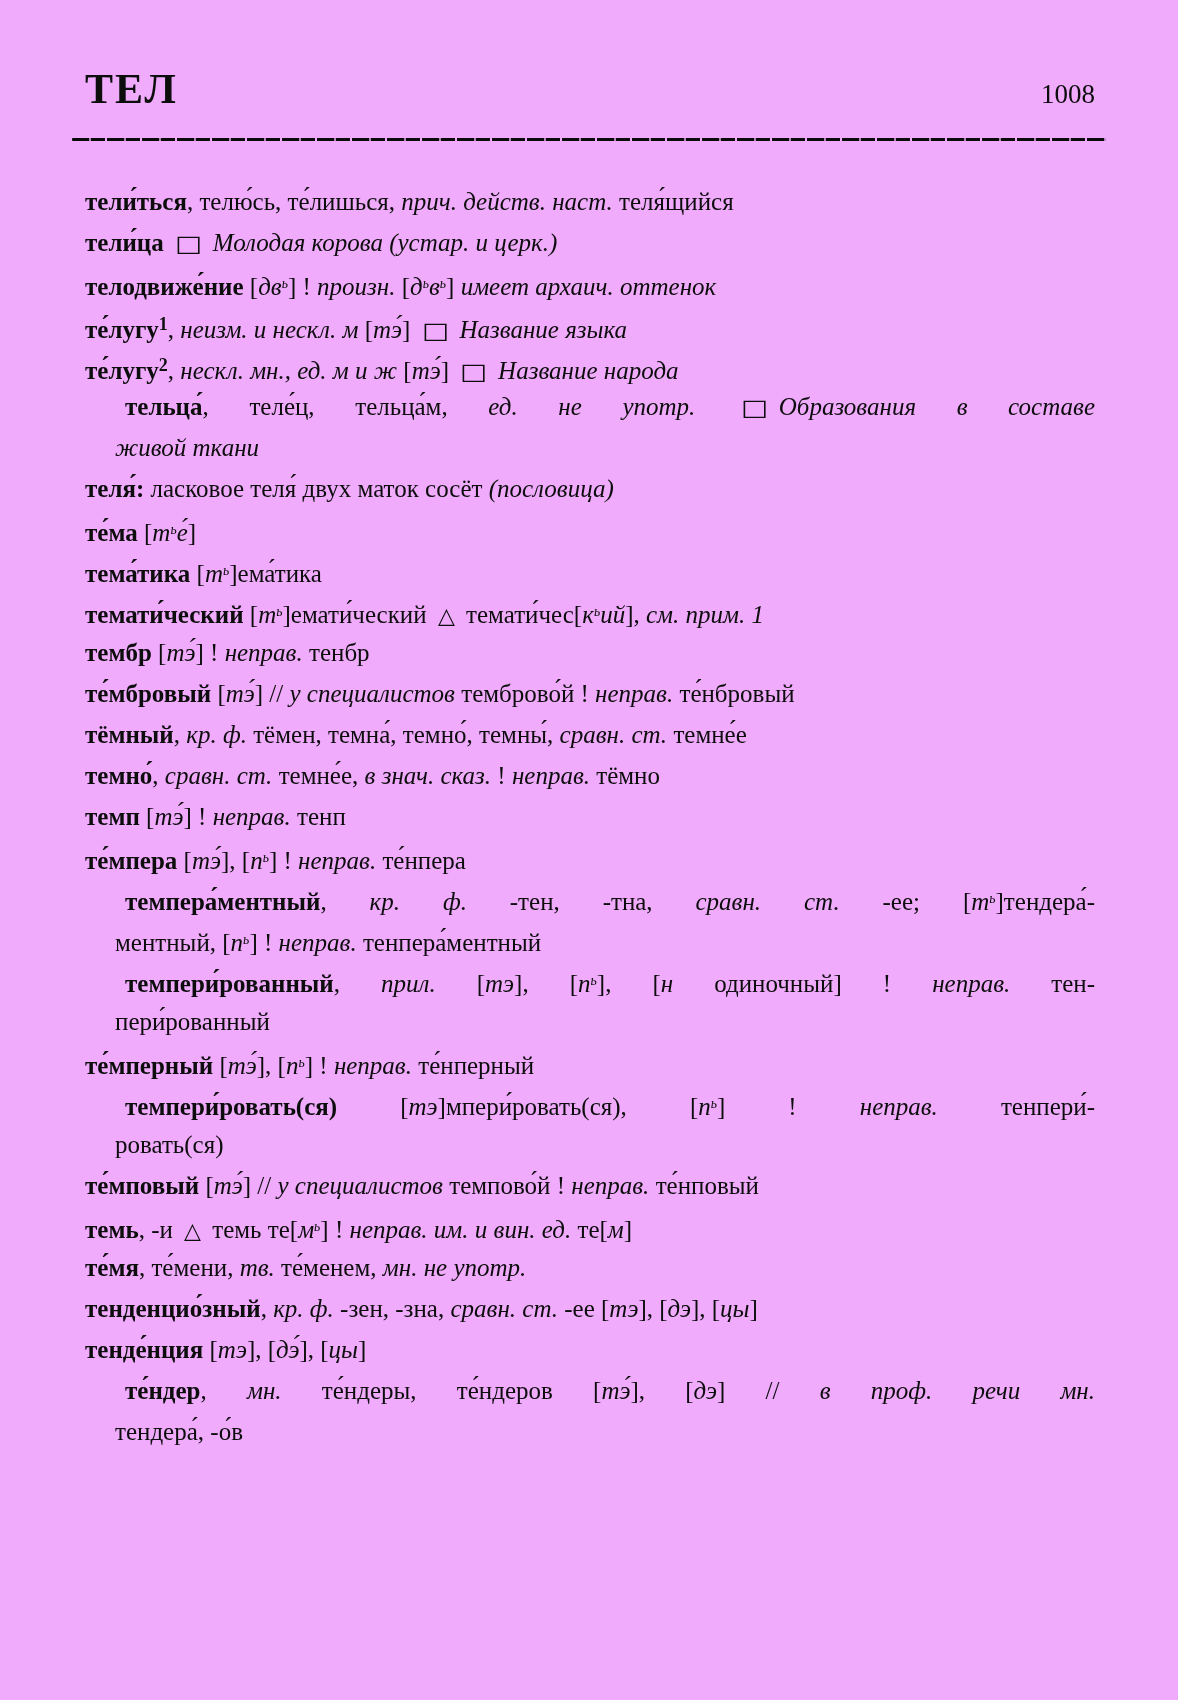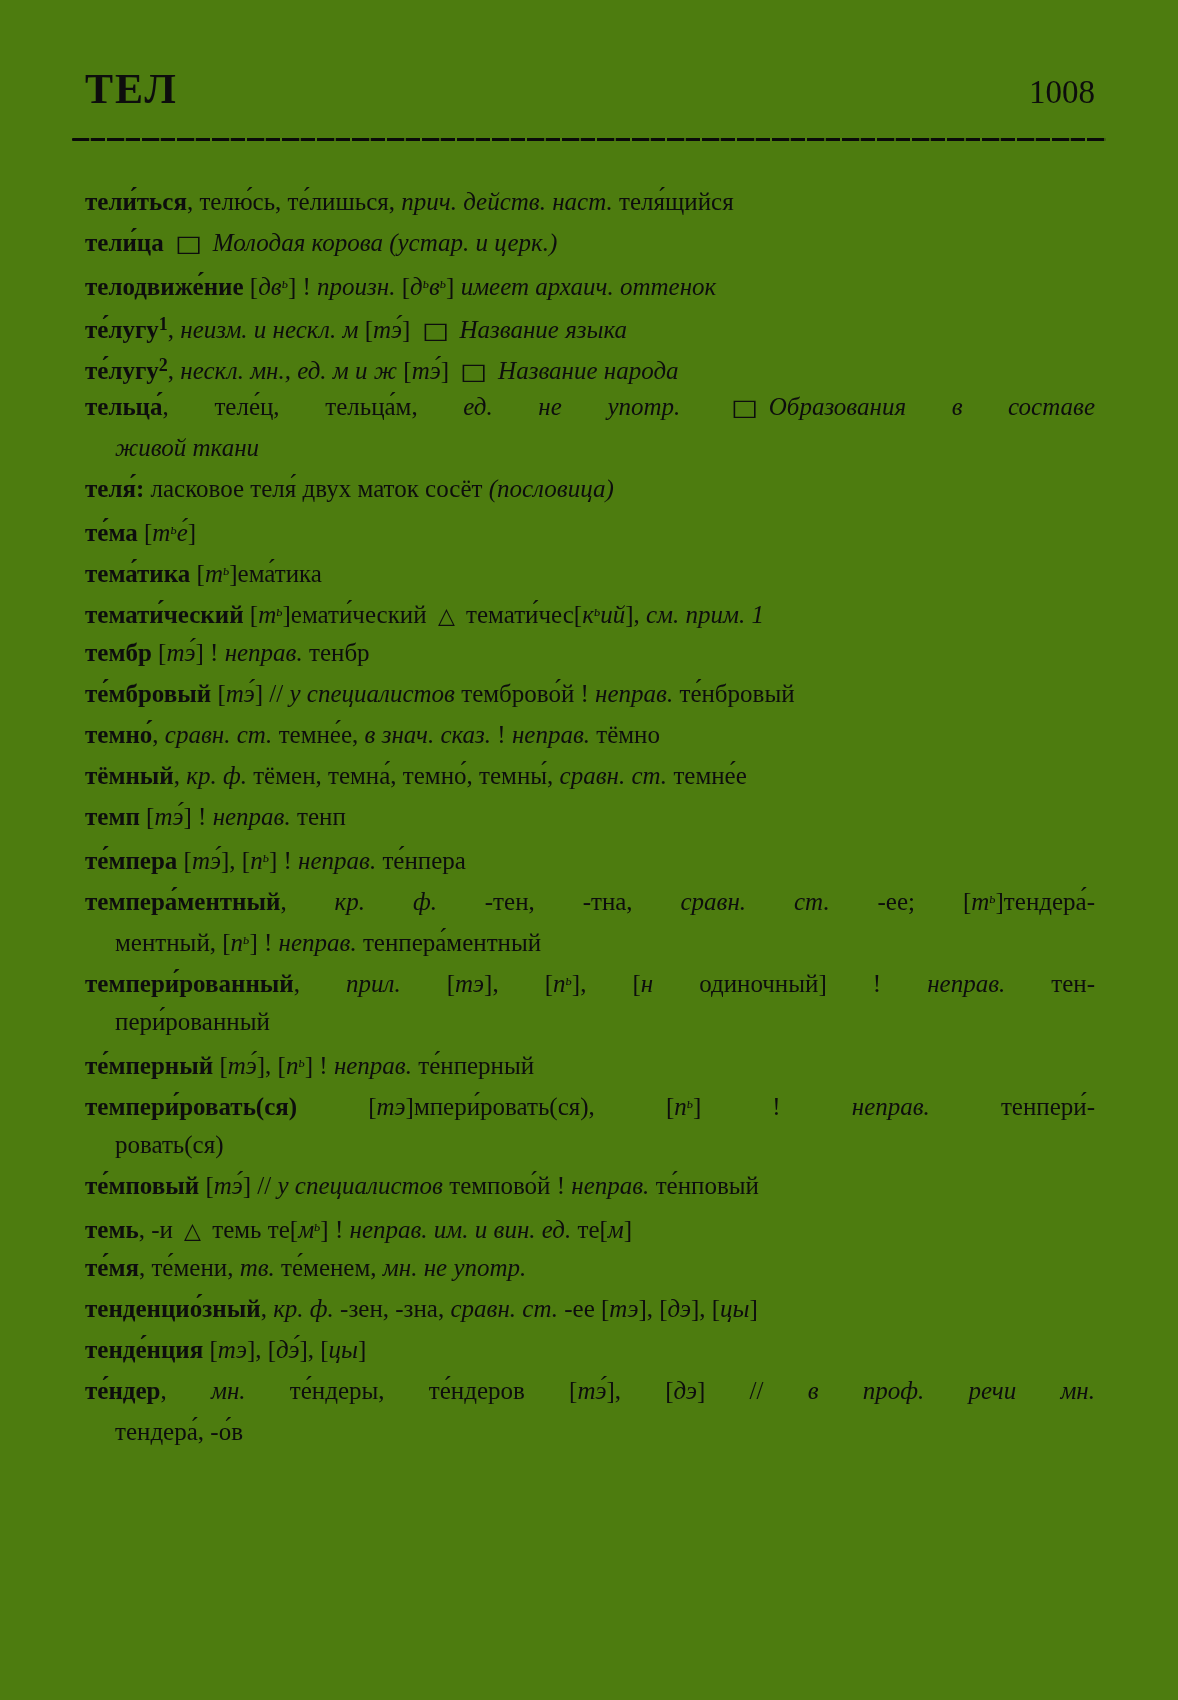--- a/index.html
+++ b/index.html
@@ -1,33 +1,33 @@
 <!DOCTYPE html>
 <html><head>
 <meta charset="utf-8">
 <style>
   html,body { margin:0; padding:0; background:#ffffff; }
   body { width:1178px; height:1700px; position:relative; color:#0d0d0d;
          font-family:"Liberation Serif","DejaVu Serif",serif; }
-  .page { position:absolute; inset:0; background:#4d7c0f; }
+  .page { position:absolute; inset:0; background:#f0abfc; }
 
   .header-row { position:absolute; left:85px; width:1010px; top:68px;
                 display:flex; justify-content:space-between; align-items:baseline; }
   .section-title { font-weight:bold; font-size:42px; letter-spacing:2px; line-height:1; }
-  .page-number { font-size:33px; line-height:1; }
+  .page-number { font-size:27px; line-height:1; }
 
   .header-rule { position:absolute; left:72px; width:1034px; top:138px; height:3px;
                  background:repeating-linear-gradient(90deg,#0a0a0a 0 17px,rgba(10,10,10,.25) 17px 19px,#0a0a0a 19px 33px,rgba(10,10,10,0) 33px 35px);
                  border-radius:1px; }
 
   .entries { position:absolute; left:85px; top:181px; width:1010px;
              font-size:25px; line-height:41px; }
   .entry { }
   .line { height:41px; white-space:nowrap; text-align:left; }
-  .line.jst { white-space:normal; text-align:justify; text-align-last:justify; }
+  .line.jst { white-space:normal; text-align:justify; text-align-last:justify;margin-left:40px; }
   .line.cont { padding-left:30px; }
 
   .b { font-weight:bold; }
   .i { font-style:italic; }
   .sup { font-size:0.55em; vertical-align:0.5em; }
   .supnum { font-size:0.72em; vertical-align:0.42em; font-weight:bold; }
   .sym { font-family:"DejaVu Sans",sans-serif; font-size:0.88em; }
   .sq  { display:inline-block; transform:scaleX(1.3); margin:0 14px 0 8px; }
   .tri { margin:0 5px; }
 </style>
@@ -72,24 +72,24 @@
       <div class="entry">
         <div class="line"><span class="b">темати́ческий</span><span> [</span><span class="i">т</span><span class="i sup">ь</span><span>]емати́ческий </span><span class="sym tri">△</span><span> темати́чес[</span><span class="i">к</span><span class="i sup">ь</span><span class="i">ий</span><span>], </span><span class="i">см. прим.</span><span> </span><span class="i">1</span></div>
       </div>
       <div class="entry">
         <div class="line"><span class="b">тембр</span><span> [</span><span class="i">тэ́</span><span>] ! </span><span class="i">неправ.</span><span> тенбр</span></div>
       </div>
       <div class="entry">
         <div class="line"><span class="b">те́мбровый</span><span> [</span><span class="i">тэ́</span><span>] // </span><span class="i">у специалистов</span><span> темброво́й ! </span><span class="i">неправ.</span><span> те́нбровый</span></div>
       </div>
       <div class="entry">
-        <div class="line"><span class="b">темно́</span><span>, </span><span class="i">сравн. ст.</span><span> темне́е, </span><span class="i">в знач. сказ.</span><span> ! </span><span class="i">неправ.</span><span> тёмно</span></div>
+        <div class="line"><span class="b">тёмный</span><span>, </span><span class="i">кр. ф.</span><span> тёмен, темна́, темно́, темны́, </span><span class="i">сравн. ст.</span><span> темне́е</span></div>
       </div>
       <div class="entry">
-        <div class="line"><span class="b">тёмный</span><span>, </span><span class="i">кр. ф.</span><span> тёмен, темна́, темно́, темны́, </span><span class="i">сравн. ст.</span><span> темне́е</span></div>
+        <div class="line"><span class="b">темно́</span><span>, </span><span class="i">сравн. ст.</span><span> темне́е, </span><span class="i">в знач. сказ.</span><span> ! </span><span class="i">неправ.</span><span> тёмно</span></div>
       </div>
       <div class="entry">
         <div class="line"><span class="b">темп</span><span> [</span><span class="i">тэ́</span><span>] ! </span><span class="i">неправ.</span><span> тенп</span></div>
       </div>
       <div class="entry">
         <div class="line"><span class="b">те́мпера</span><span> [</span><span class="i">тэ́</span><span>], [</span><span class="i">п</span><span class="i sup">ь</span><span>] ! </span><span class="i">неправ.</span><span> те́нпера</span></div>
       </div>
       <div class="entry">
         <div class="line jst"><span class="b">темпера́ментный</span><span>, </span><span class="i">кр. ф.</span><span> -тен, -тна, </span><span class="i">сравн. ст.</span><span> -ее; [</span><span class="i">т</span><span class="i sup">ь</span><span>]тендера́-</span></div>
         <div class="line cont"><span>ментный, [</span><span class="i">п</span><span class="i sup">ь</span><span>] ! </span><span class="i">неправ.</span><span> тенпера́ментный</span></div>

